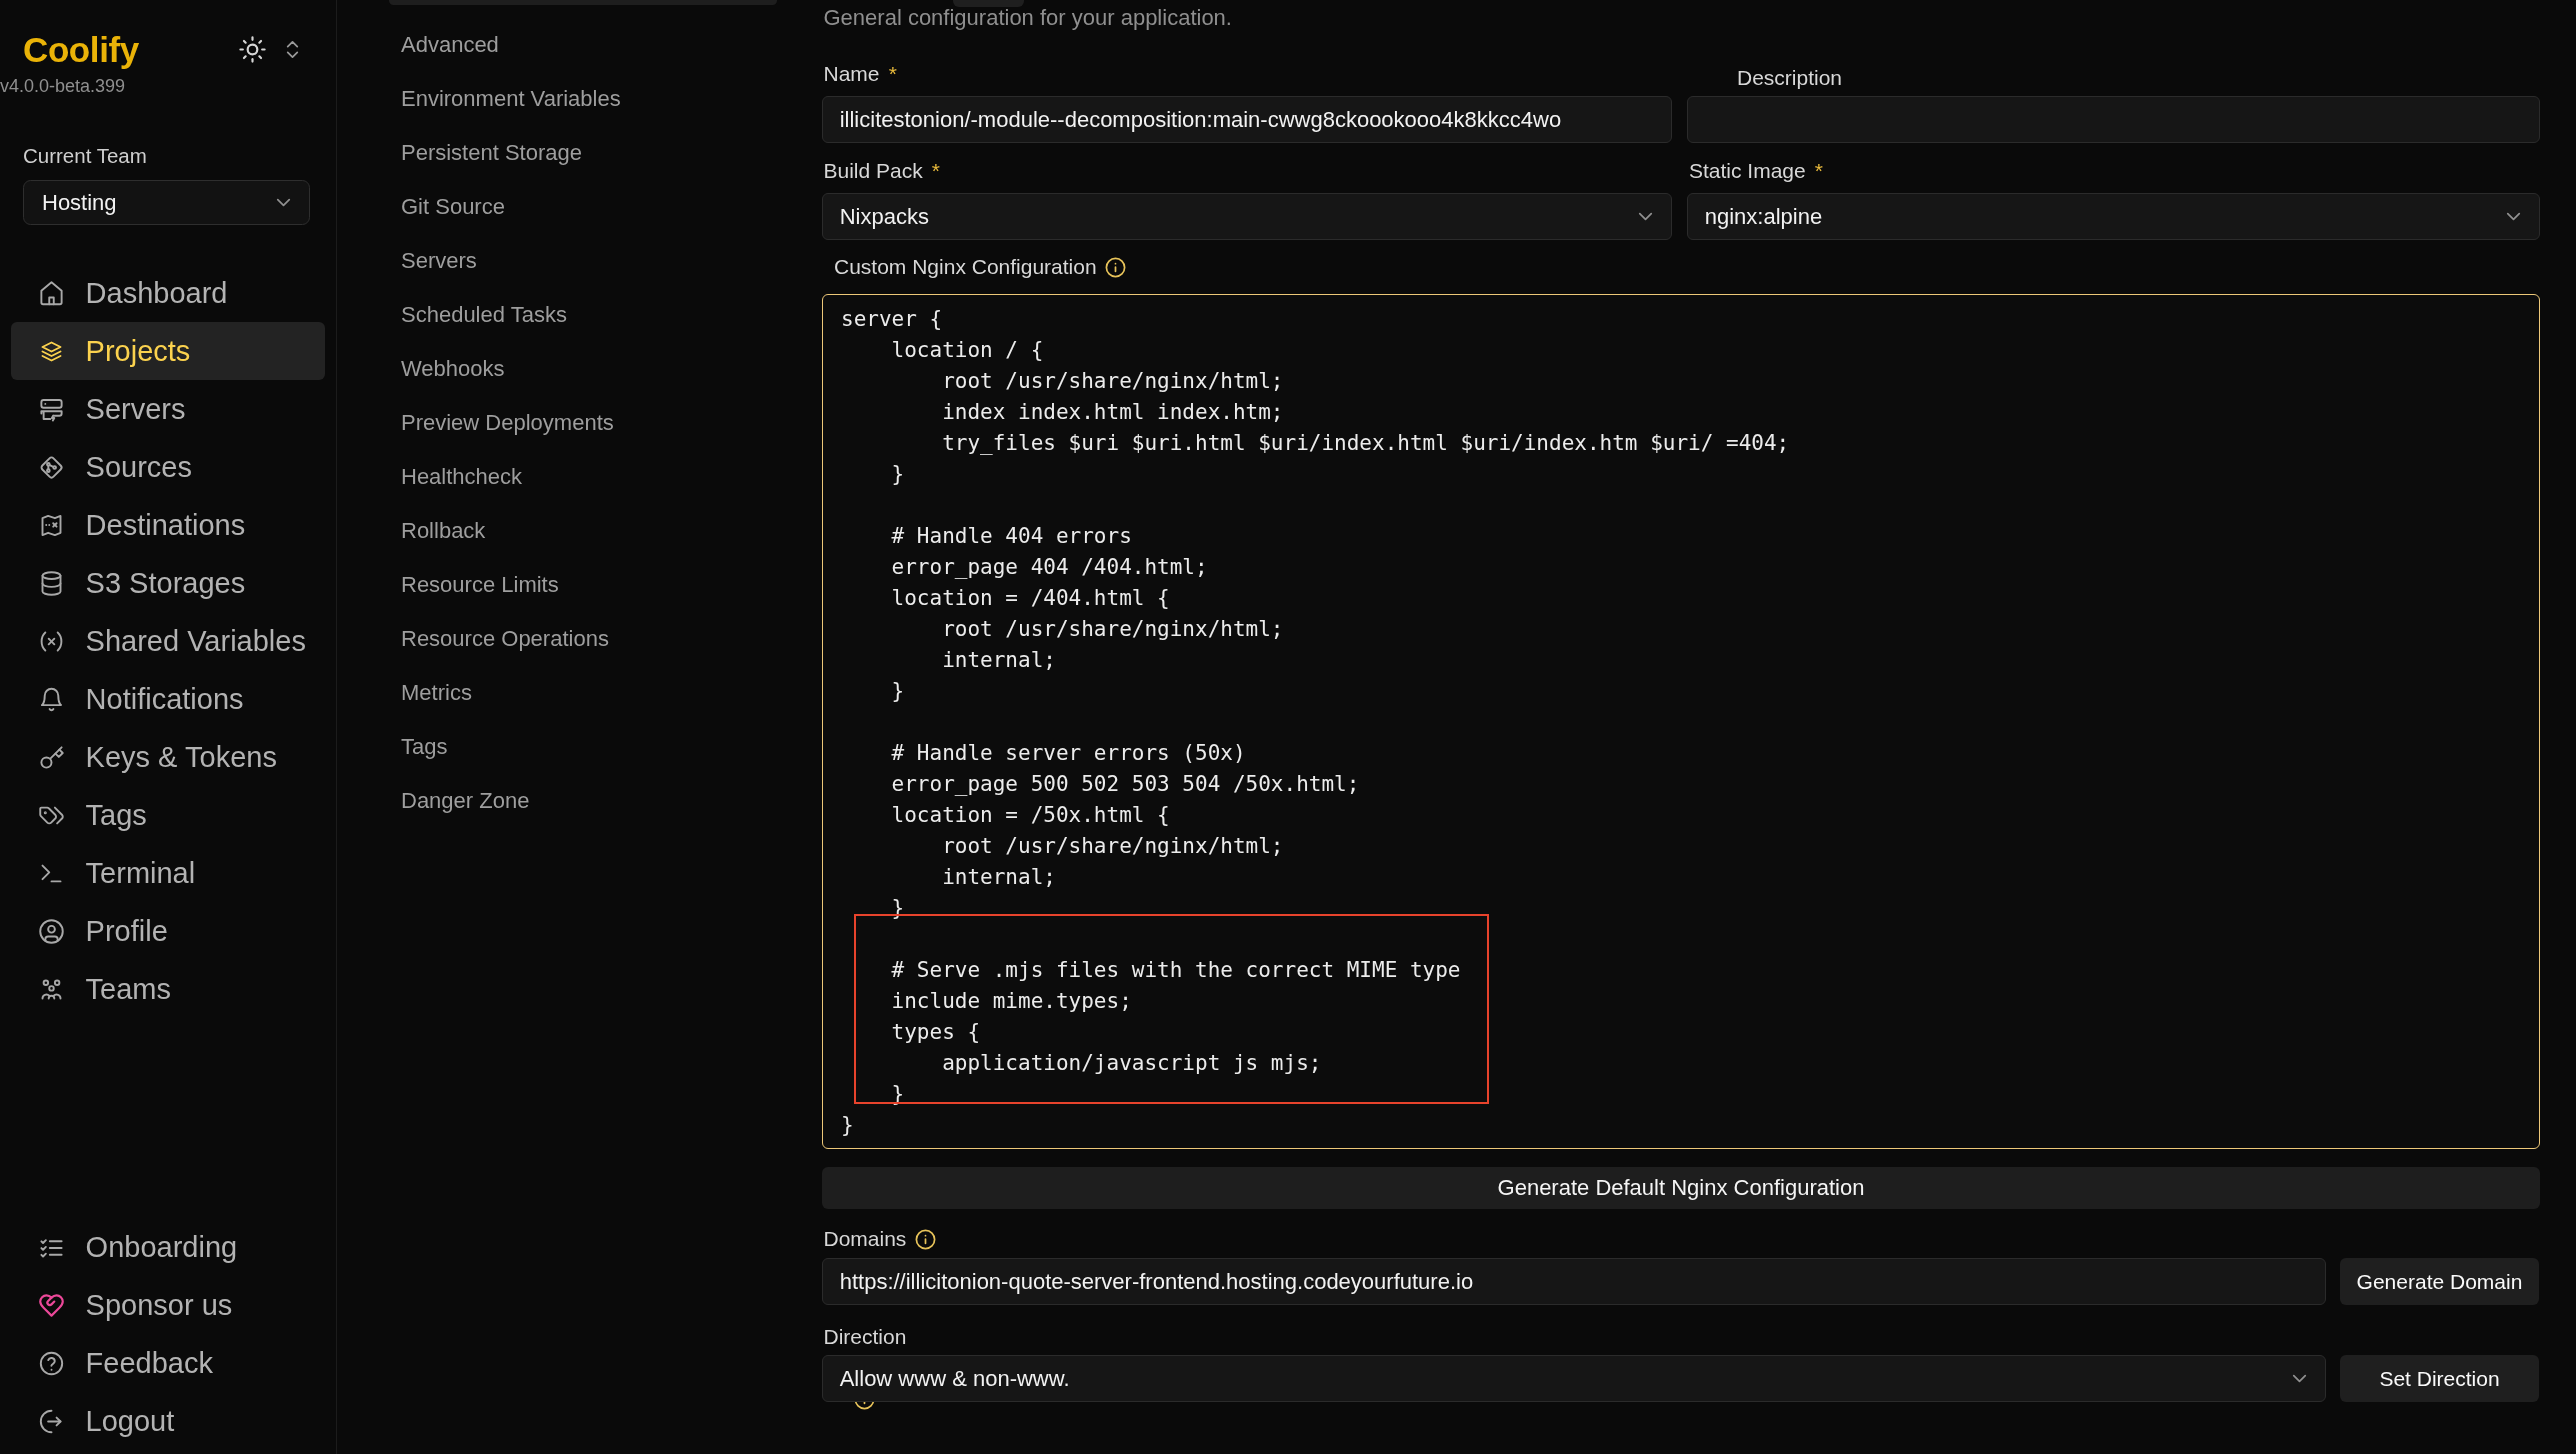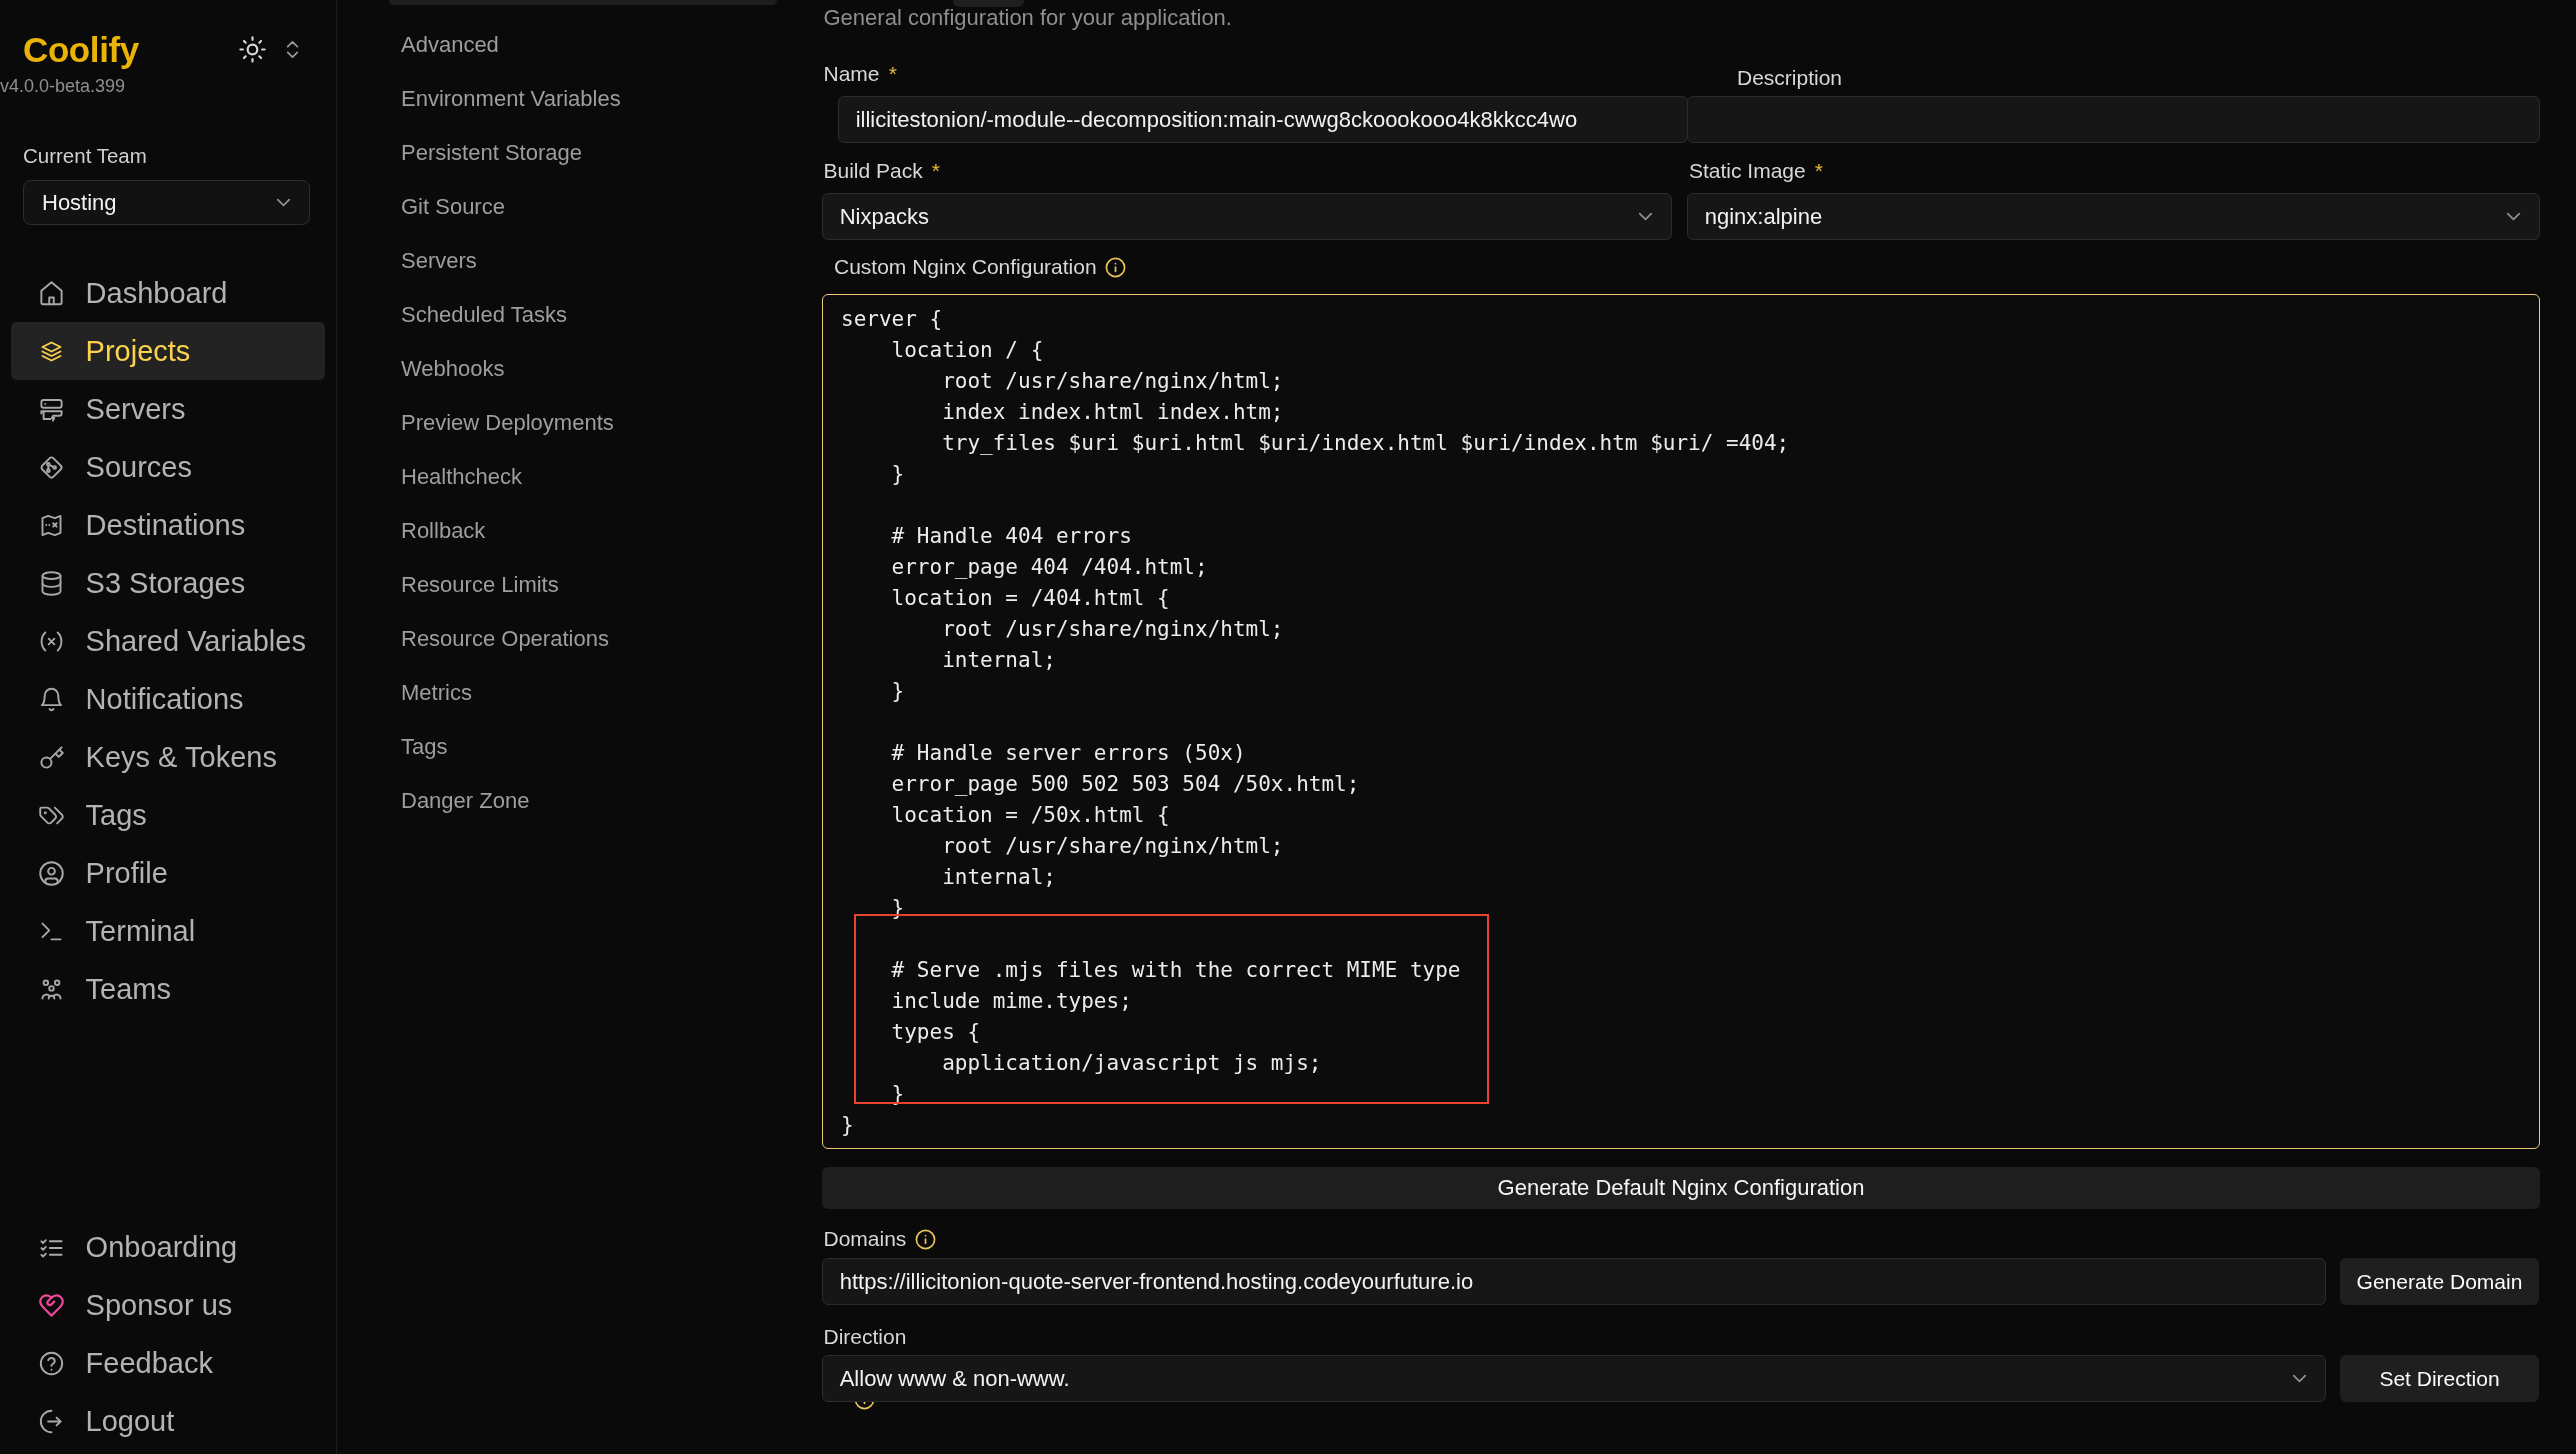--- a/index.html
+++ b/index.html
@@ -214,35 +214,35 @@
               <path d="m15 5 6.3 6.3a2.4 2.4 0 0 1 0 3.4L17 19"></path>
               <path d="M9.6 5.6A2 2 0 0 0 8.2 5H3a1 1 0 0 0-1 1v5.2a2 2 0 0 0 .6 1.4l5.7 5.7a2.4 2.4 0 0 0 3.4 0l3.6-3.6a2.4 2.4 0 0 0 0-3.4z"></path>
               <circle cx="6.5" cy="9.5" r="0.5" fill="currentColor"></circle>
             </svg>
           </span>
         <span>Tags</span>
       </div>
       <div class="nav-item">
         <span>
             <svg class="icon" viewBox="0 0 24 24" fill="none" stroke="currentColor" stroke-width="1.7" stroke-linecap="round" stroke-linejoin="round">
+              <path d="m4 17 6-6-6-6"></path>
+              <path d="M12 19h8"></path>
+            </svg>
+          </span>
+        <span>Terminal</span>
+      </div>
+      <div class="nav-item">
+        <span>
+            <svg class="icon" viewBox="0 0 24 24" fill="none" stroke="currentColor" stroke-width="1.7" stroke-linecap="round" stroke-linejoin="round">
               <circle cx="12" cy="12" r="10"></circle>
               <circle cx="12" cy="10" r="3"></circle>
               <path d="M6.5 20.2V19a2.5 2.5 0 0 1 2.5-2.5h6A2.5 2.5 0 0 1 17.5 19v1.2"></path>
             </svg>
           </span>
         <span>Profile</span>
-      </div>
-      <div class="nav-item">
-        <span>
-            <svg class="icon" viewBox="0 0 24 24" fill="none" stroke="currentColor" stroke-width="1.7" stroke-linecap="round" stroke-linejoin="round">
-              <path d="m4 17 6-6-6-6"></path>
-              <path d="M12 19h8"></path>
-            </svg>
-          </span>
-        <span>Terminal</span>
       </div>
       <div class="nav-item">
         <span>
             <svg class="icon" viewBox="0 0 24 24" fill="none" stroke="currentColor" stroke-width="1.7" stroke-linecap="round" stroke-linejoin="round">
               <circle cx="7" cy="6" r="2"></circle>
               <circle cx="17" cy="6" r="2"></circle>
               <circle cx="12" cy="11" r="2"></circle>
               <path d="M4 20a3.5 3.5 0 0 1 6-2.5"></path>
               <path d="M9.5 20a2.5 2.5 0 0 1 5 0"></path>
               <path d="M14 17.5a3.5 3.5 0 0 1 6 2.5"></path>
@@ -320,21 +320,21 @@
   </div>
 
   <div class="main">
     <div class="partial-tab"></div>
     <div class="subtitle">General configuration for your application.</div>
 
     <div class="field-label" style="left:1.5px;top:62px;">
       <span>Name</span>
         <span class="req">*</span>
     </div>
-    <input class="tbox" style="left: 16px; top: 96px; width: 850px;" value="illicitestonion/-module--decomposition:main-cwwg8ckoookooo4k8kkcc4wo">
+    <input class="tbox" style="left: 0px; top: 96px; width: 850px;" value="illicitestonion/-module--decomposition:main-cwwg8ckoookooo4k8kkcc4wo">
     <div class="field-label" style="left:867px;top:66px;margin-left:48px;">
       <span>Description</span>
     </div>
     <input class="tbox" style="left: 865px; top: 96px; width: 853px;" value="">
 
     <div class="field-label" style="left:1.5px;top:159px;">
       <span>Build Pack</span>
         <span class="req">*</span>
     </div>
     <div class="selbox" style="left:0;top:193px;width:850px;">

